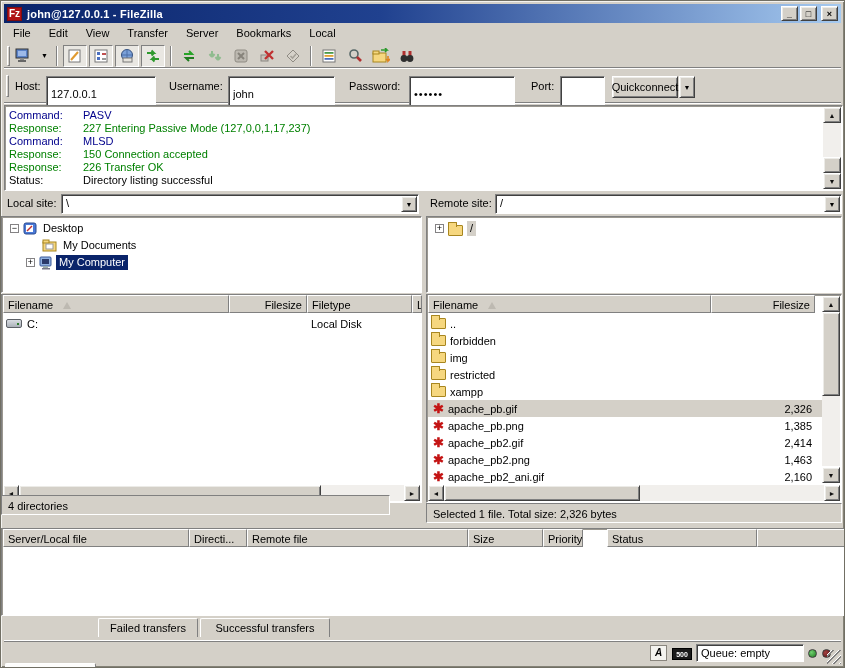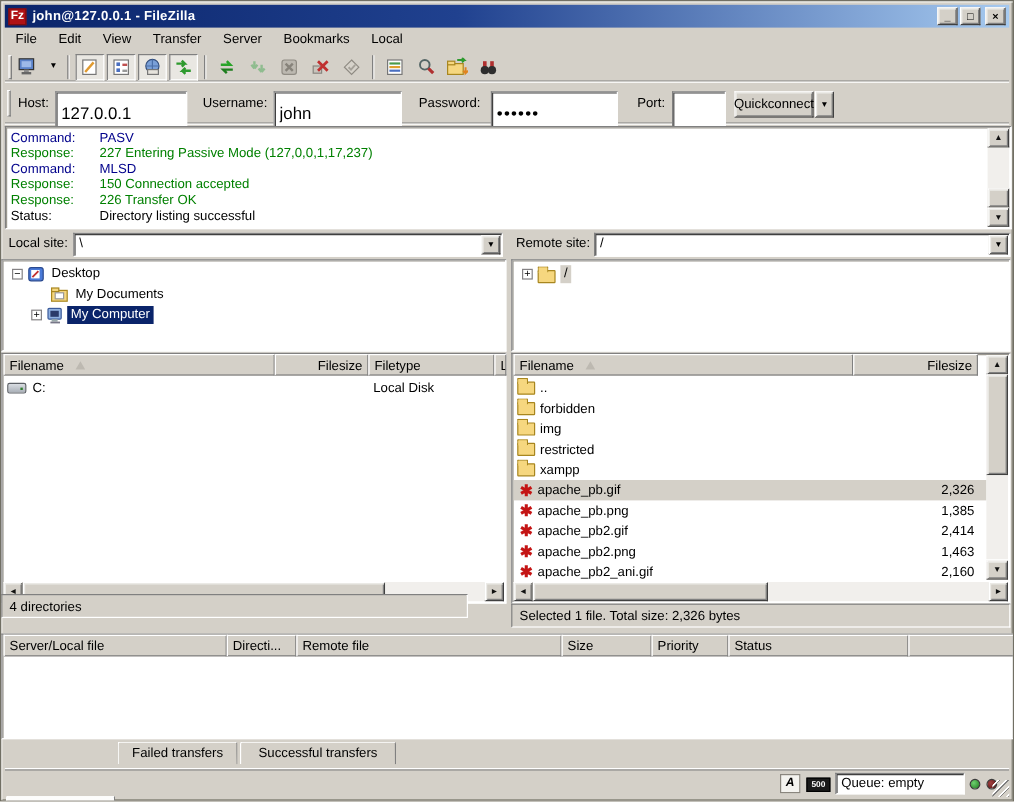--- a/index.html
+++ b/index.html
@@ -15,21 +15,21 @@
   .sb-btn { position:absolute; background:#d4d0c8; border:1px solid; border-color:#ffffff #404040 #404040 #ffffff;
             box-shadow: inset 1px 1px 0 #ecebe7, inset -1px -1px 0 #808080;
             display:flex; align-items:center; justify-content:center; font-size:7px; color:#111; }
   .sb-thumb { position:absolute; background:#d4d0c8; border:1px solid; border-color:#ffffff #404040 #404040 #ffffff;
             box-shadow: inset 1px 1px 0 #ecebe7, inset -1px -1px 0 #808080; }
   .sb-track { position:absolute; background:#f1efec; }
   .btn { background:#d4d0c8; border:1px solid; border-color:#ffffff #404040 #404040 #ffffff;
          box-shadow: inset 1px 1px 0 #ecebe7, inset -1px -1px 0 #808080;
          display:flex; align-items:center; justify-content:center; }
   .field { position:absolute; height:36px; background:#fff; border:1px solid; border-color:#808080 #fff #fff #808080;
-           box-shadow: inset 1px 1px 0 #404040; font-family:"Liberation Sans",sans-serif; font-size:14px;
+           box-shadow: inset 1px 1px 0 #404040; font-family:"Liberation Sans",sans-serif; font-size:11px;
            padding:2px 4px; outline:none; }
   .lbl { position:absolute; line-height:20px; }
   .grip { position:absolute; width:3px; border:1px solid; border-color:#fff #808080 #808080 #fff; }
 
   
   .titlebar { position:absolute; left:3px; top:3px; right:3px; height:19px;
               background:linear-gradient(90deg,#0a246a 0%,#20418f 45%,#a6caf0 100%);
               display:flex; align-items:center; padding:0 3px; }
   .fz-logo { width:15px; height:14px; background:#b01116; color:#fff; font-weight:bold; font-size:10px;
              display:flex; align-items:center; justify-content:center; border:1px solid #7d0d10; }
@@ -440,21 +440,21 @@
         <span>►</span>
       </div>
   </div>
   <div class="statusrow" style="left:425px;top:502px;width:416px">Selected 1 file. Total size: 2,326 bytes</div>
 
   <div class="listbox sunkenbox" style="left:0;top:527px;width:845px;height:88px">
     <div class="hcell" style="left:1px;width:186px"><span>Server/Local file</span></div>
     <div class="hcell" style="left:187px;width:58px"><span>Directi...</span></div>
     <div class="hcell" style="left:245px;width:221px"><span>Remote file</span></div>
     <div class="hcell" style="left:466px;width:75px;text-align:left"><span>Size</span></div>
-    <div class="hcell" style="left:541px;width:64px"><span>Priority</span></div>
+    <div class="hcell" style="left:541px;width:40px"><span>Priority</span></div>
     <div class="hcell" style="left:605px;width:150px"><span>Status</span></div>
     <div class="hcell" style="left:755px;width:88px"></div>
   </div>
 
   <div class="tab active" style="left:4px;width:91px"><span>Queued files</span></div>
   <div class="tab" style="left:97px;width:100px"><span>Failed transfers</span></div>
   <div class="tab" style="left:199px;width:130px"><span>Successful transfers</span></div>
 
   <div class="statusbar">
     <div style="position:absolute;left:646px;top:4px;width:17px;height:16px;border:1px solid #8a867e;background:#f4f3ef;text-align:center;font-size:10px;font-style:italic;font-weight:bold;line-height:14px"><span>A</span></div>

